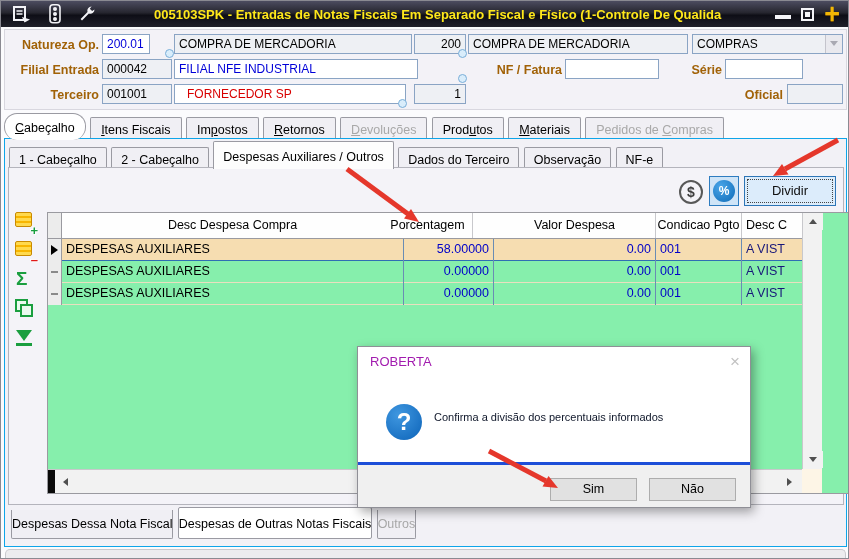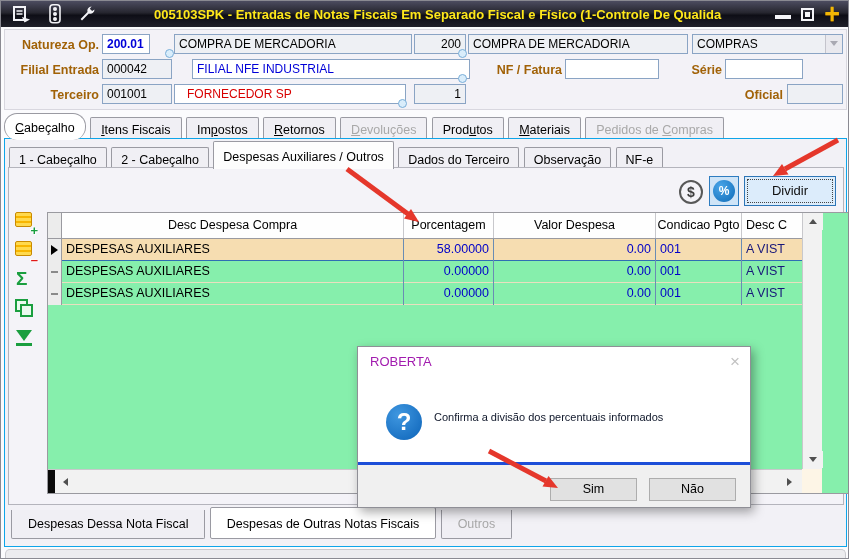--- a/index.html
+++ b/index.html
@@ -125,21 +125,21 @@
   .dn-gl { position:absolute; left:6px; top:6px; border-left:4px solid transparent; border-right:4px solid transparent; border-top:5px solid #505050; }
   .lf-gl { position:absolute; left:6px; top:5px; border-top:4px solid transparent; border-bottom:4px solid transparent; border-right:5px solid #505050; }
   .rt-gl { position:absolute; left:7px; top:5px; border-top:4px solid transparent; border-bottom:4px solid transparent; border-left:5px solid #505050; }
   .hscroll { position:absolute; left:0; top:256px; width:754px; height:24px; background:#f2f2f2; border-top:1px solid #c8c8cc; }
   .blackbar { position:absolute; left:0; top:0; width:7px; height:23px; background:#0a0a0a; }
   .hsb-box { position:absolute; top:3px; width:20px; height:17px; background:#f2f2f2; cursor:pointer; }
   .corner { position:absolute; left:754px; top:256px; width:20px; height:24px; background:#fdf5e6; }
 
   
   .bottom-tabs { position:absolute; left:6px; top:368px; height:34px; white-space:nowrap; }
-  .btab { display:inline-block; padding:7px 16px; margin-right:1px; position:relative; top:3px;
+  .btab { display:inline-block; padding:7px 0; margin-right:1px; position:relative; top:3px;
     border:1px solid #9a9aa2; border-top:none; border-radius:0 0 2px 2px;
     background:#f0eff4; font-size:12.5px; cursor:pointer; vertical-align:top; }
   .btab.active { background:#ffffff; top:0; padding-top:9px; border-top:1px solid #9a9aa2; border-radius:2px; z-index:3; }
   .btab.disabled { color:#a8a8a8; cursor:default; }
 
   .next-panel-stub { position:absolute; left:4px; top:548px; width:841px; height:11px;
     background:#ececef; border:1px solid #c9c9ce; border-bottom:none; border-radius:5px 5px 0 0; }
 
   
   .dialog { position:absolute; left:356px; top:345px; width:394px; height:162px; background:#ffffff;
@@ -189,34 +189,34 @@
     <div class="tb-title">005103SPK - Entradas de Notas Fiscais Em Separado Fiscal e Físico (1-Controle De Qualida</div>
     <div class="tb-ctrls">
       <div class="tb-min"></div>
       <div class="tb-restore"></div>
       <div class="tb-close">+</div>
     </div>
   </div>
 
   <div class="form-panel">
     <div class="lbl" style="left:0;top:7px;width:94px;">Natureza Op.</div>
-    <div class="fld white blue" style="left:97px;top:4px;width:48px;font-weight:bold;">200.01</div>
+    <div class="fld white blue" style="left:97px;top:4px;width:48px;">200.01</div>
     <div class="fld" style="left:169px;top:4px;width:238px;">COMPRA DE MERCADORIA</div>
     <div class="fld num" style="left:409px;top:4px;width:52px;">200</div>
     <div class="fld" style="left:463px;top:4px;width:220px;">COMPRA DE MERCADORIA</div>
     <div class="fld" style="left:687px;top:4px;width:151px;">
       <span>COMPRAS</span>
       <span class="combo-btn"></span>
     </div>
     <div class="lookup" style="left:160px;top:19px;"></div>
     <div class="lookup" style="left:453px;top:19px;"></div>
 
     <div class="lbl" style="left:0;top:32px;width:94px;">Filial Entrada</div>
     <div class="fld" style="left:97px;top:29px;width:70px;">000042</div>
-    <div class="fld white blue" style="left:169px;top:29px;width:278px;margin-left:18px;">FILIAL NFE INDUSTRIAL</div>
+    <div class="fld white blue" style="left:169px;top:29px;width:244px;">FILIAL NFE INDUSTRIAL</div>
     <div class="lookup" style="left:453px;top:44px;"></div>
     <div class="lbl" style="left:472px;top:32px;width:85px;">NF / Fatura</div>
     <div class="fld white" style="left:560px;top:29px;width:94px;"></div>
     <div class="lbl" style="left:680px;top:32px;width:37px;">Série</div>
     <div class="fld white" style="left:720px;top:29px;width:78px;"></div>
 
     <div class="lbl" style="left:0;top:57px;width:94px;">Terceiro</div>
     <div class="fld" style="left:97px;top:54px;width:70px;">001001</div>
     <div class="fld white red" style="left:169px;top:54px;width:232px;">FORNECEDOR SP</div>
     <div class="lookup" style="left:393px;top:69px;"></div>
@@ -274,21 +274,21 @@
         <div class="li-btn">
             <div class="dn-arrow"></div>
             <div class="dn-bar"></div>
           </div>
       </div>
 
       <div class="grid">
         <div class="ghead">
           <div class="gh-cell" style="left:0;width:14px;background:#ececec;border-right:1px solid #9a9aa0;"></div>
           <div class="gh-cell" style="left:14px;width:342px;">Desc Despesa Compra</div>
-          <div class="gh-cell" style="left:356px;width:90px;">Porcentagem</div>
+          <div class="gh-cell" style="left:335px;width:90px;">Porcentagem</div>
           <div class="gh-cell" style="left:608px;width:86px;">Condicao Pgto</div>
           <div class="gh-cell" style="left:446px;width:162px;">Valor Despesa</div>
           <div class="gh-cell" style="left:694px;width:60px;text-align:left;padding-left:4px;border-right:none;">Desc C</div>
         </div>
 
         <div class="grow sel" style="top:26px;">
           <div class="g-ind">
               <span class="tri"></span>
             </div>
           <div class="g-cell" style="left:14px;width:342px;">DESPESAS AUXILIARES</div>

